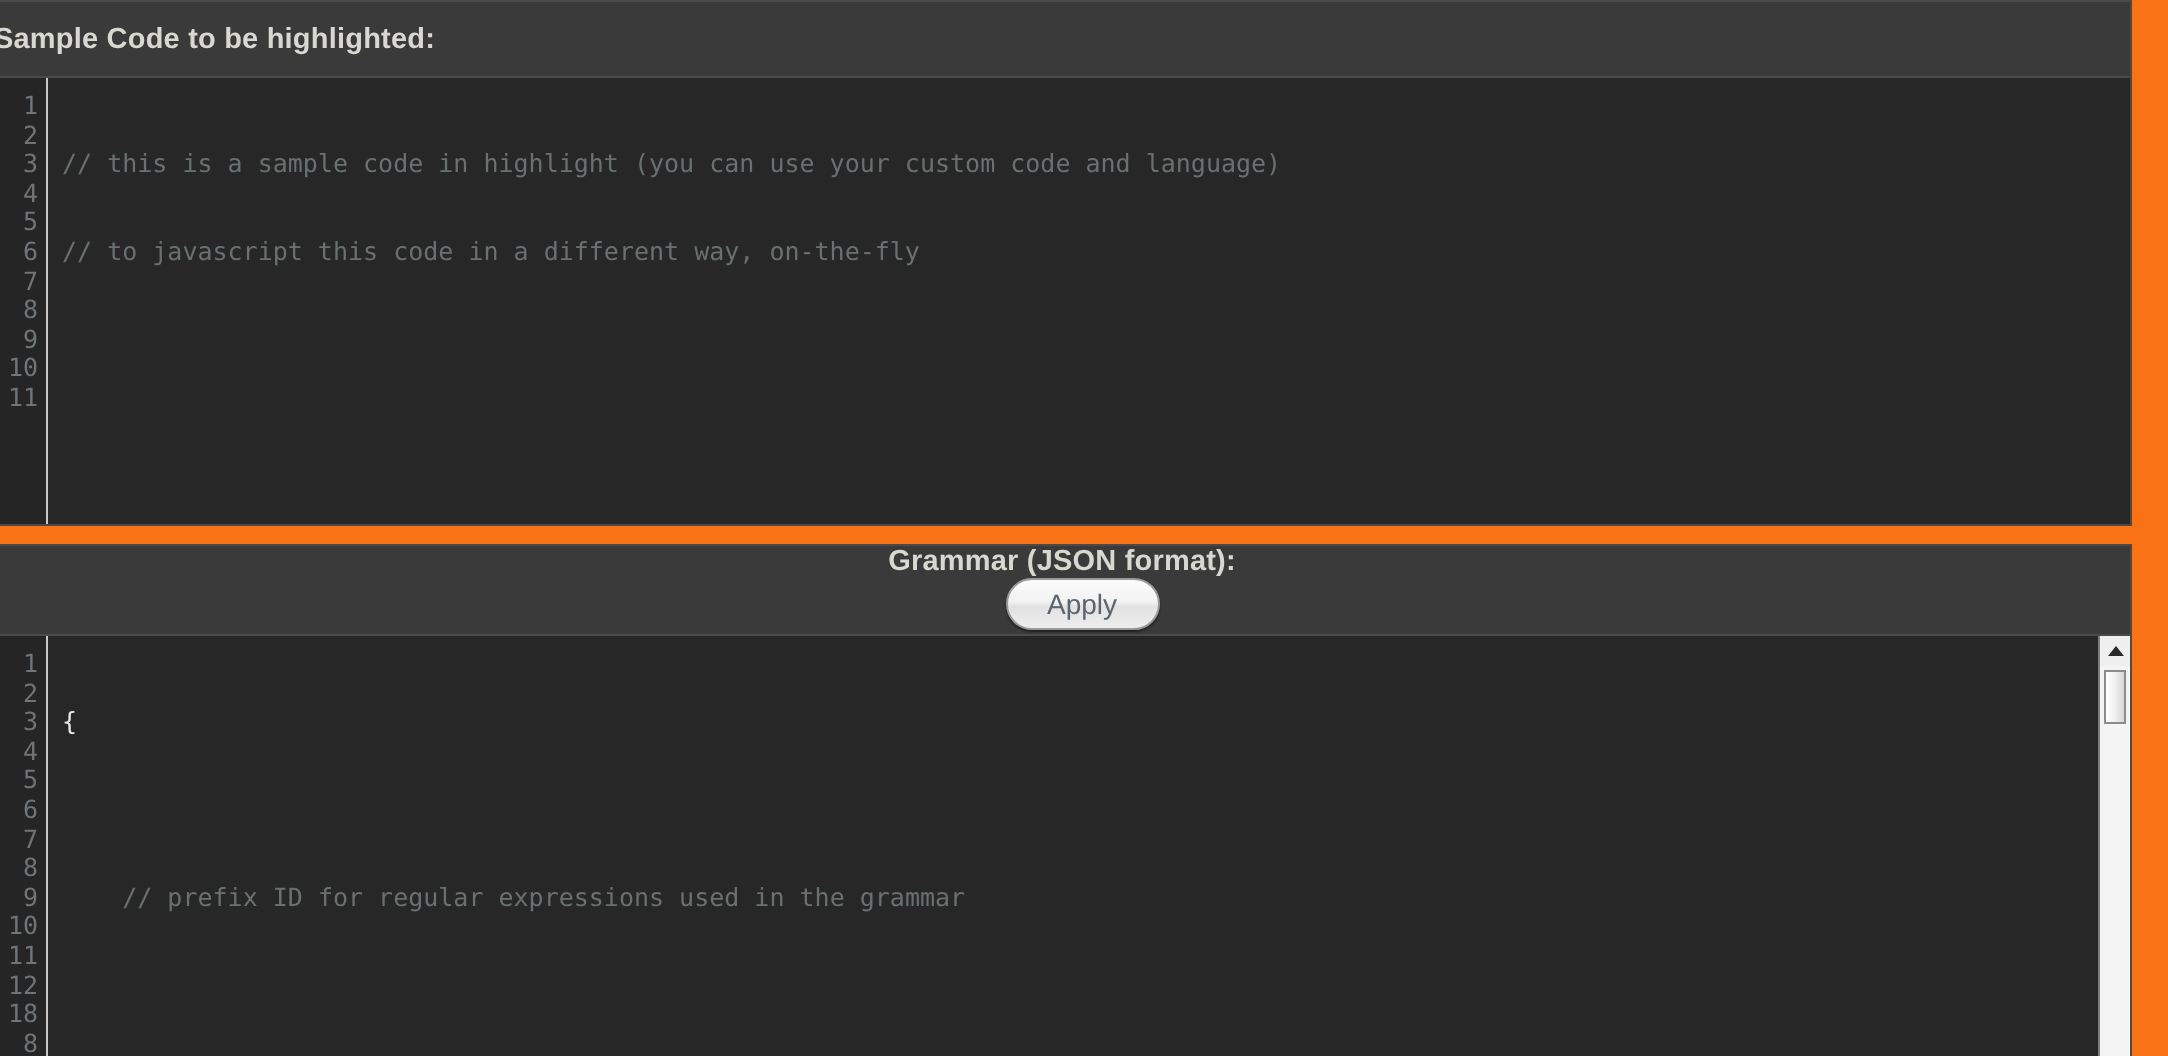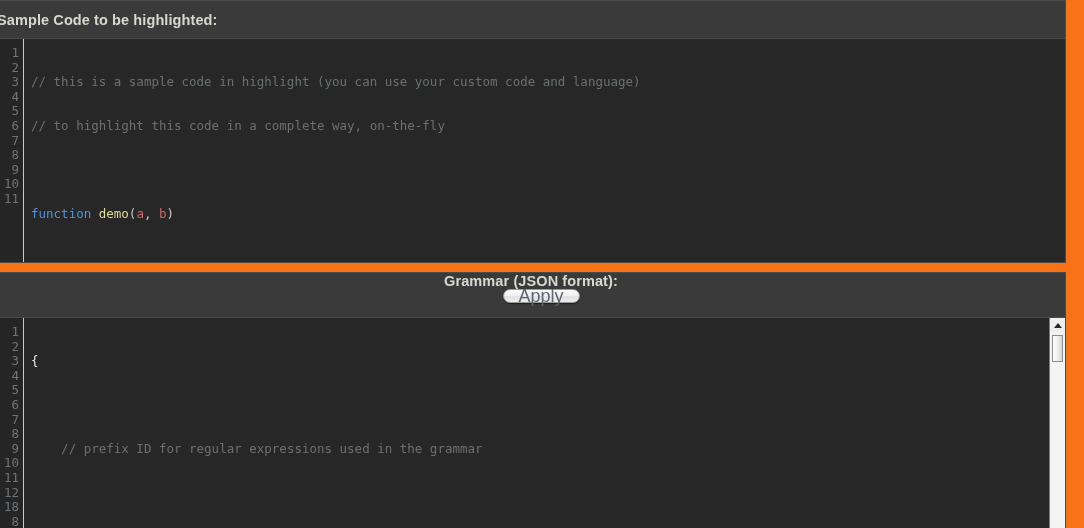--- a/index.html
+++ b/index.html
@@ -46,26 +46,26 @@
     font-size: 14.5px;
     font-weight: bold;
     white-space: nowrap;
     margin-left: -3px;
     letter-spacing: 0.1px;
   }
 
   .apply-button {
     margin-left: 17px;
     width: 77px;
-    height: 14px;
+    height: 26px;
     border-radius: 13px;
     border: 1px solid #9a9a9a;
     background: linear-gradient(to bottom, #fbfbfb 0%, #f2f2f2 45%, #e2e2e2 55%, #ededed 100%);
     color: #5b6470;
-    font-size: 18px;
+    font-size: 14px;
     font-family: "Liberation Sans", sans-serif;
     cursor: pointer;
     box-shadow: 0 1px 1px rgba(0,0,0,0.45);
     display: flex;
     align-items: center;
     justify-content: center;
     padding: 0;
     box-sizing: border-box;
   }
 
@@ -166,23 +166,22 @@
         <div>6</div>
         <div>7</div>
         <div>8</div>
         <div>9</div>
         <div>10</div>
         <div>11</div>
       </div>
 
       <div class="code">
         <div><span class="c-comment">// this is a sample code in highlight (you can use your custom code and language)</span></div>
-        <div><span class="c-comment">// to highlight this code in a complete way, on-the-fly</span></div>
+        <div><span class="c-comment">// to javascript this code in a different way, on-the-fly</span></div>
         <div>&nbsp;</div>
-        <div><span class="c-keyword">function</span><span class="c-plain"> </span><span class="c-func">demo</span><span class="c-punct">(</span><span class="c-var">a</span><span class="c-punct">, </span><span class="c-var">b</span><span class="c-punct">)</span></div>
         
         
         
         
         
         
       </div>
 
     </div>
   </div>

